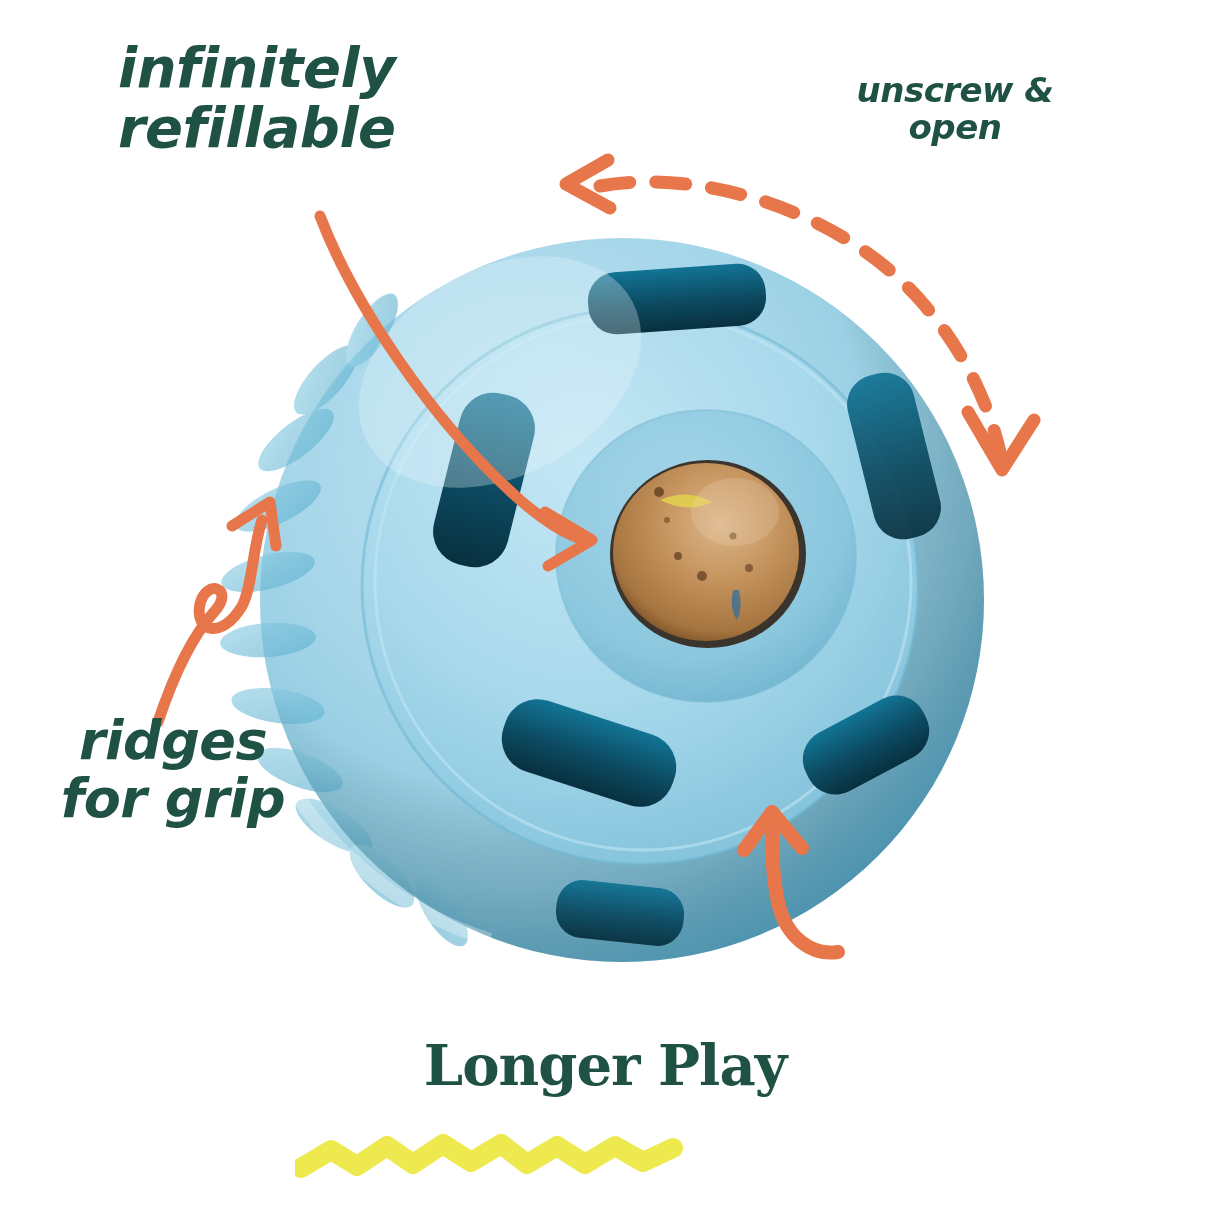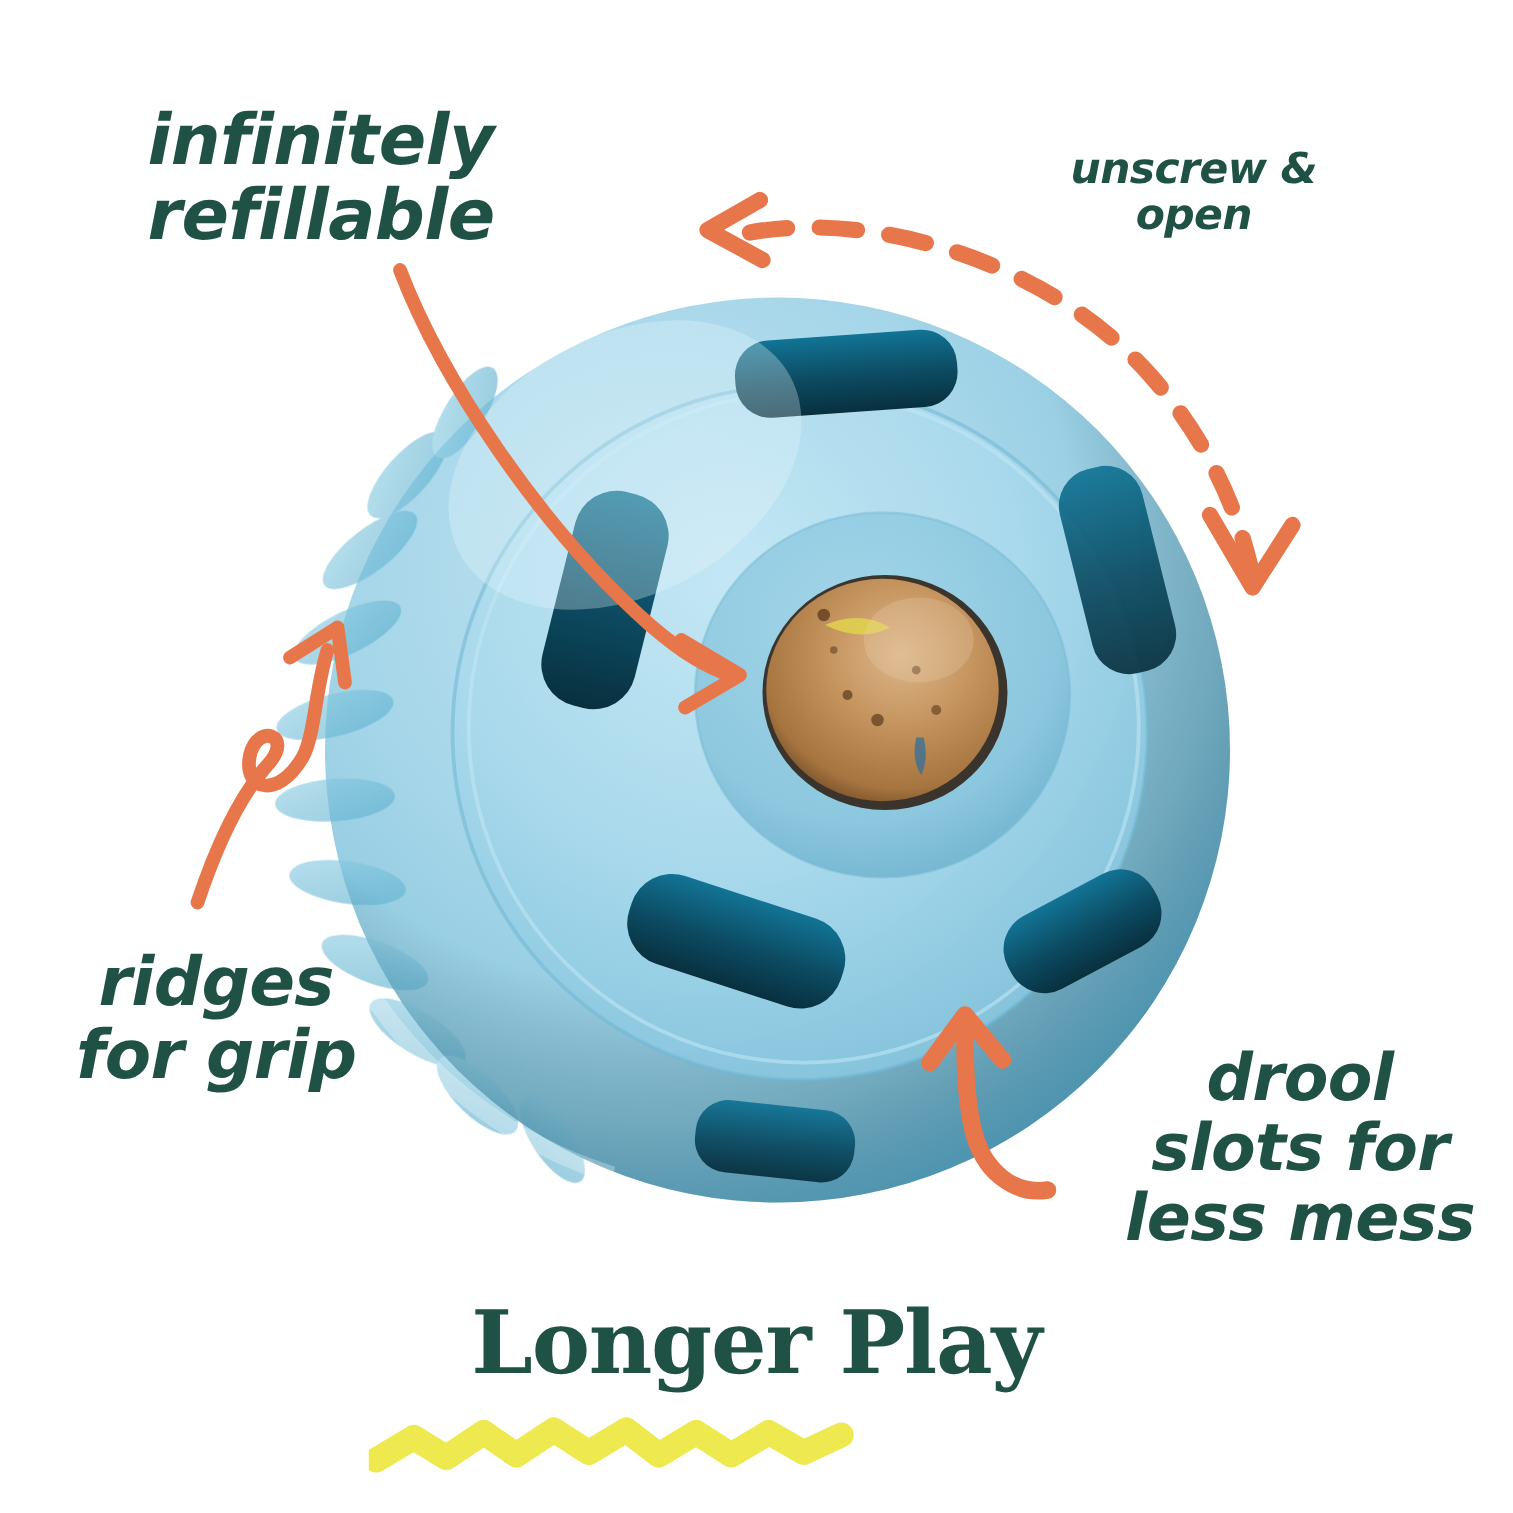--- a/index.html
+++ b/index.html
@@ -19,21 +19,20 @@
   
   .annot {
     position: absolute;
     color: #1f5245;
     font-family: "DejaVu Sans", sans-serif;
     font-weight: 700;
     font-style: italic;
     line-height: 1.08;
     letter-spacing: -0.5px;
     white-space: pre-line;
-    margin-top: 45px;
   }
   #label-refillable {
     left: 118px;
     top: 38px;
     width: 380px;
     font-size: 56px;
     text-align: left;
   }
   #label-unscrew {
     left: 770px;
@@ -66,21 +65,21 @@
     height: 160px;
   }
   #headline {
     position: absolute;
     left: 0;
     top: 0;
     width: 1210px;
     text-align: center;
     font-family: "DejaVu Serif", serif;
     font-weight: 700;
-    font-size: 70px;
+    font-size: 56px;
     color: #1f5245;
     letter-spacing: -1px;
   }
   #headline-underline {
     position: absolute;
     left: 295px;
     top: 98px;
     width: 400px;
     height: 52px;
     pointer-events: none;
@@ -249,23 +248,20 @@
 
   <div class="annot" id="label-refillable">infinitely
 refillable</div>
 
   <div class="annot" id="label-unscrew">unscrew &amp;
 open</div>
 
   <div class="annot" id="label-ridges">ridges
 for grip</div>
 
-  <div class="annot" id="label-drool">drool
-slots for
-less mess</div>
 
   <div id="headline-wrap">
     <div id="headline">Longer Play</div>
     <svg id="headline-underline" viewBox="0 0 400 52">
       <path d="M6 38 L36 20 L62 36 L92 16 L118 34 L148 14 L176 32 L206 14
                L232 34 L262 16 L290 34 L320 16 L348 32 L378 18" fill="none" stroke="#ede94f" stroke-width="20" stroke-linecap="round" stroke-linejoin="round"></path>
     </svg>
   </div>
 
 </div>

